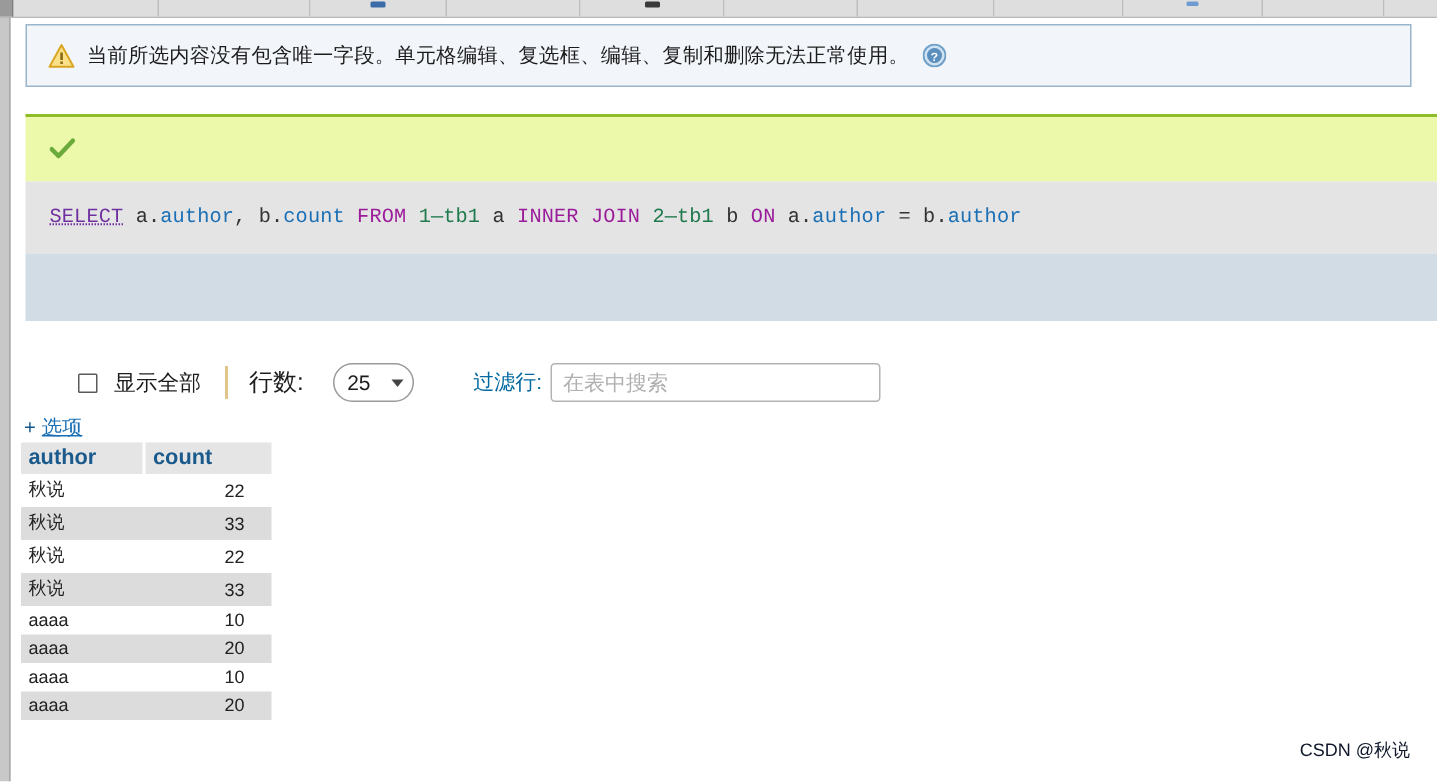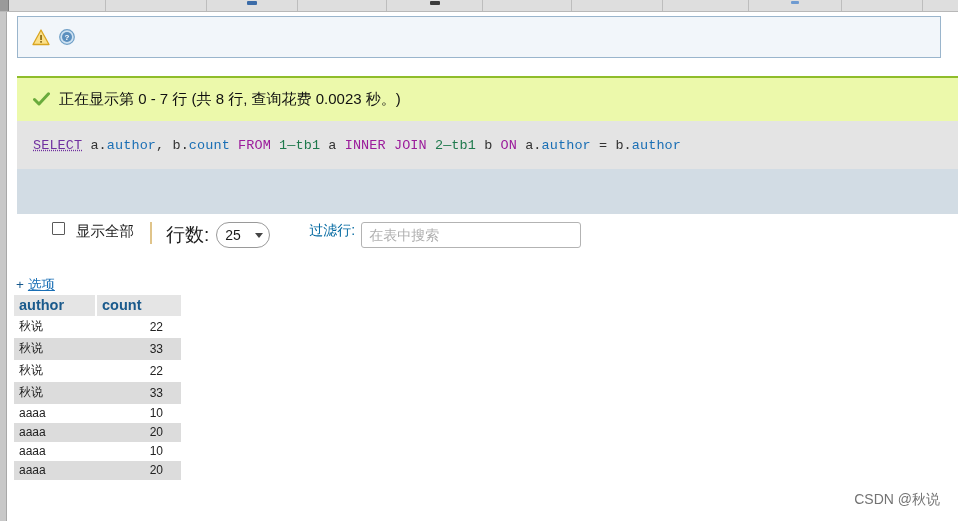--- a/index.html
+++ b/index.html
@@ -135,24 +135,25 @@
   .sql .punct { color: #333333; }
   .footer-band {
     background: #d2dce4;
     height: 45px;
   }
 
   
   .controls {
     position: absolute;
     left: 17px;
-    top: 222px;
+    top: 237px;
     width: 924px;
     height: 36px;
     display: flex;
+    align-items: center;
   }
   .chk {
     width: 13px; height: 13px;
     border: 1px solid #5a5a5a;
     background: #ffffff;
     margin-left: 35px;
     box-sizing: border-box;
     border-radius: 1px;
   }
   .chk-label {
@@ -160,23 +161,23 @@
     font-size: 14.5px;
     color: #1c1c1c;
   }
   .vsep {
     width: 2px;
     height: 22px;
     background: #e0c48a;
     margin: 0 14px 0 16px;
   }
   .rows-label {
-    font-size: 19px;
-    color: #1c1c1c;
-    margin-right: 7px;
+    font-size: 16px;
+    color: #1c1c1c;
+    margin-right: 20px;
   }
   .rows-select {
     width: 54px;
     height: 26px;
     border: 1px solid #9a9a9a;
     border-radius: 13px;
     background: #ffffff;
     display: flex;
     align-items: center;
     justify-content: space-between;
@@ -263,22 +264,22 @@
     width: 62px;
   }
   .res-table tbody tr:nth-child(even) { background: #dcdcdc; }
   .res-table tbody tr:nth-child(odd) { background: #ffffff; }
 
   
   .watermark {
     position: absolute;
     right: 18px;
     bottom: 12px;
-    color: #737373;
-    font-size: 14px;
+    color: #0f172a;
+    font-size: 12px;
     white-space: nowrap;
   }
 </style>
 </head>
 <body>
 
 <div class="tabstrip">
   <div class="gutter"></div>
 <div class="tab" style="width: 96px;"></div>
     <div class="tab" style="width: 100px;"></div>
@@ -300,34 +301,34 @@
   </div>
 
 <div class="page-gutter"></div>
 
 <div class="notice">
   <svg class="warn-icon" viewBox="0 0 18 17">
     <path d="M9 1 L17 15.5 L1 15.5 Z" fill="#fbe08a" stroke="#d9a520" stroke-width="1.3" stroke-linejoin="round"></path>
     <rect x="8.2" y="6" width="1.7" height="5" fill="#8a6a10"></rect>
     <rect x="8.2" y="12" width="1.7" height="1.7" fill="#8a6a10"></rect>
   </svg>
+  <span class="notice-text">当前所选内容没有包含唯一字段。单元格编辑、复选框、编辑、复制和删除无法正常使用。</span>
   <svg class="help-icon" viewBox="0 0 16 16">
     <circle cx="8" cy="8" r="7.3" fill="#cfe2f2" stroke="#6f9fc6" stroke-width="1.2"></circle>
     <circle cx="8" cy="8" r="5" fill="#5b8fbe"></circle>
     <text x="8" y="11.4" font-size="8" font-weight="bold" fill="#ffffff" text-anchor="middle" font-family="Liberation Sans, sans-serif">?</text>
   </svg>
 </div>
 
 <div class="result-panel">
 
   <div class="result-header">
     <svg class="check-icon" viewBox="0 0 17 15">
       <path d="M1.5 7.5 L6 12 L15.5 1.8" fill="none" stroke="#6aab3c" stroke-width="3" stroke-linecap="round" stroke-linejoin="round"></path>
     </svg>
-    <span class="result-header-text">正在显示第 0 - 7 行 (共 8 行, 查询花费 0.0023 秒。)</span>
   </div>
 
   <div class="sql-band">
     <span class="sql"><span class="kw-u">SELECT</span><span class="punct"> </span><span class="ident">a.</span><span class="col">author</span><span class="punct">, </span><span class="ident">b.</span><span class="col">count</span><span class="punct"> </span><span class="kw">FROM</span><span class="punct"> </span><span class="tbl">1—tb1</span><span class="ident"> a </span><span class="kw">INNER JOIN</span><span class="punct"> </span><span class="tbl">2—tb1</span><span class="ident"> b </span><span class="kw">ON</span><span class="punct"> </span><span class="ident">a.</span><span class="col">author</span><span class="punct"> = </span><span class="ident">b.</span><span class="col">author</span></span>
   </div>
 
   <div class="footer-band"></div>
 </div>
 
 <div class="controls">

